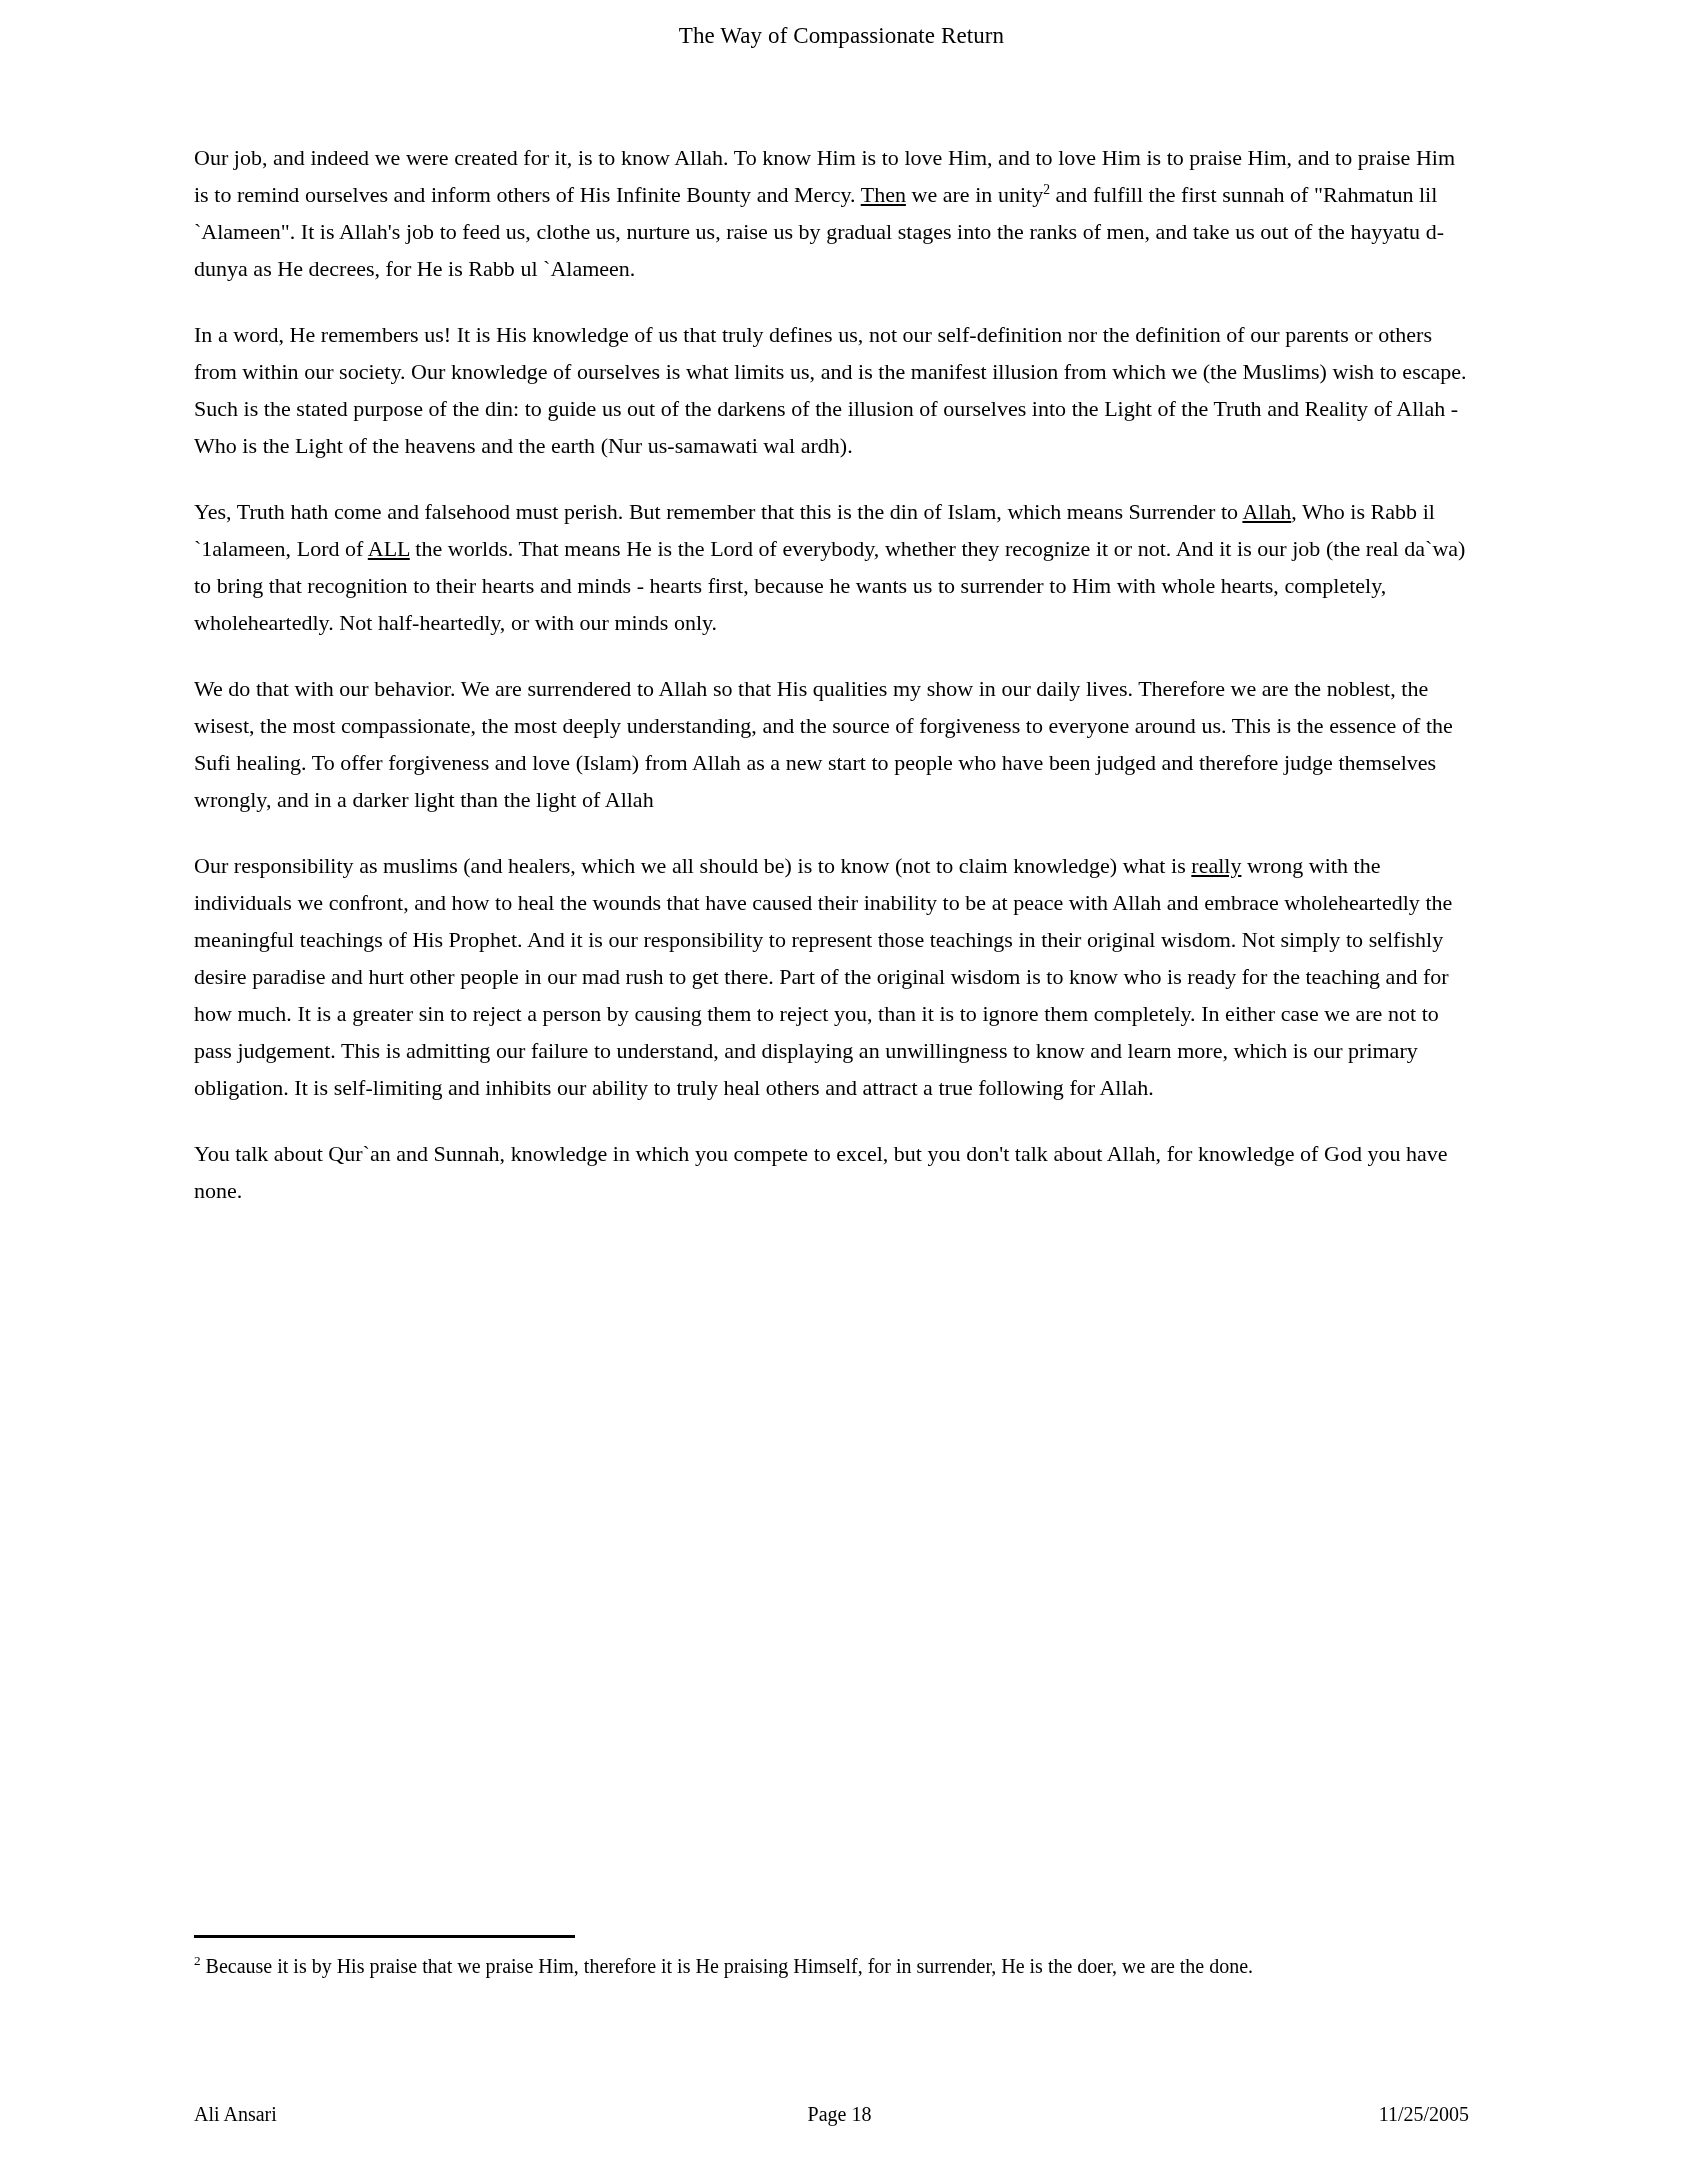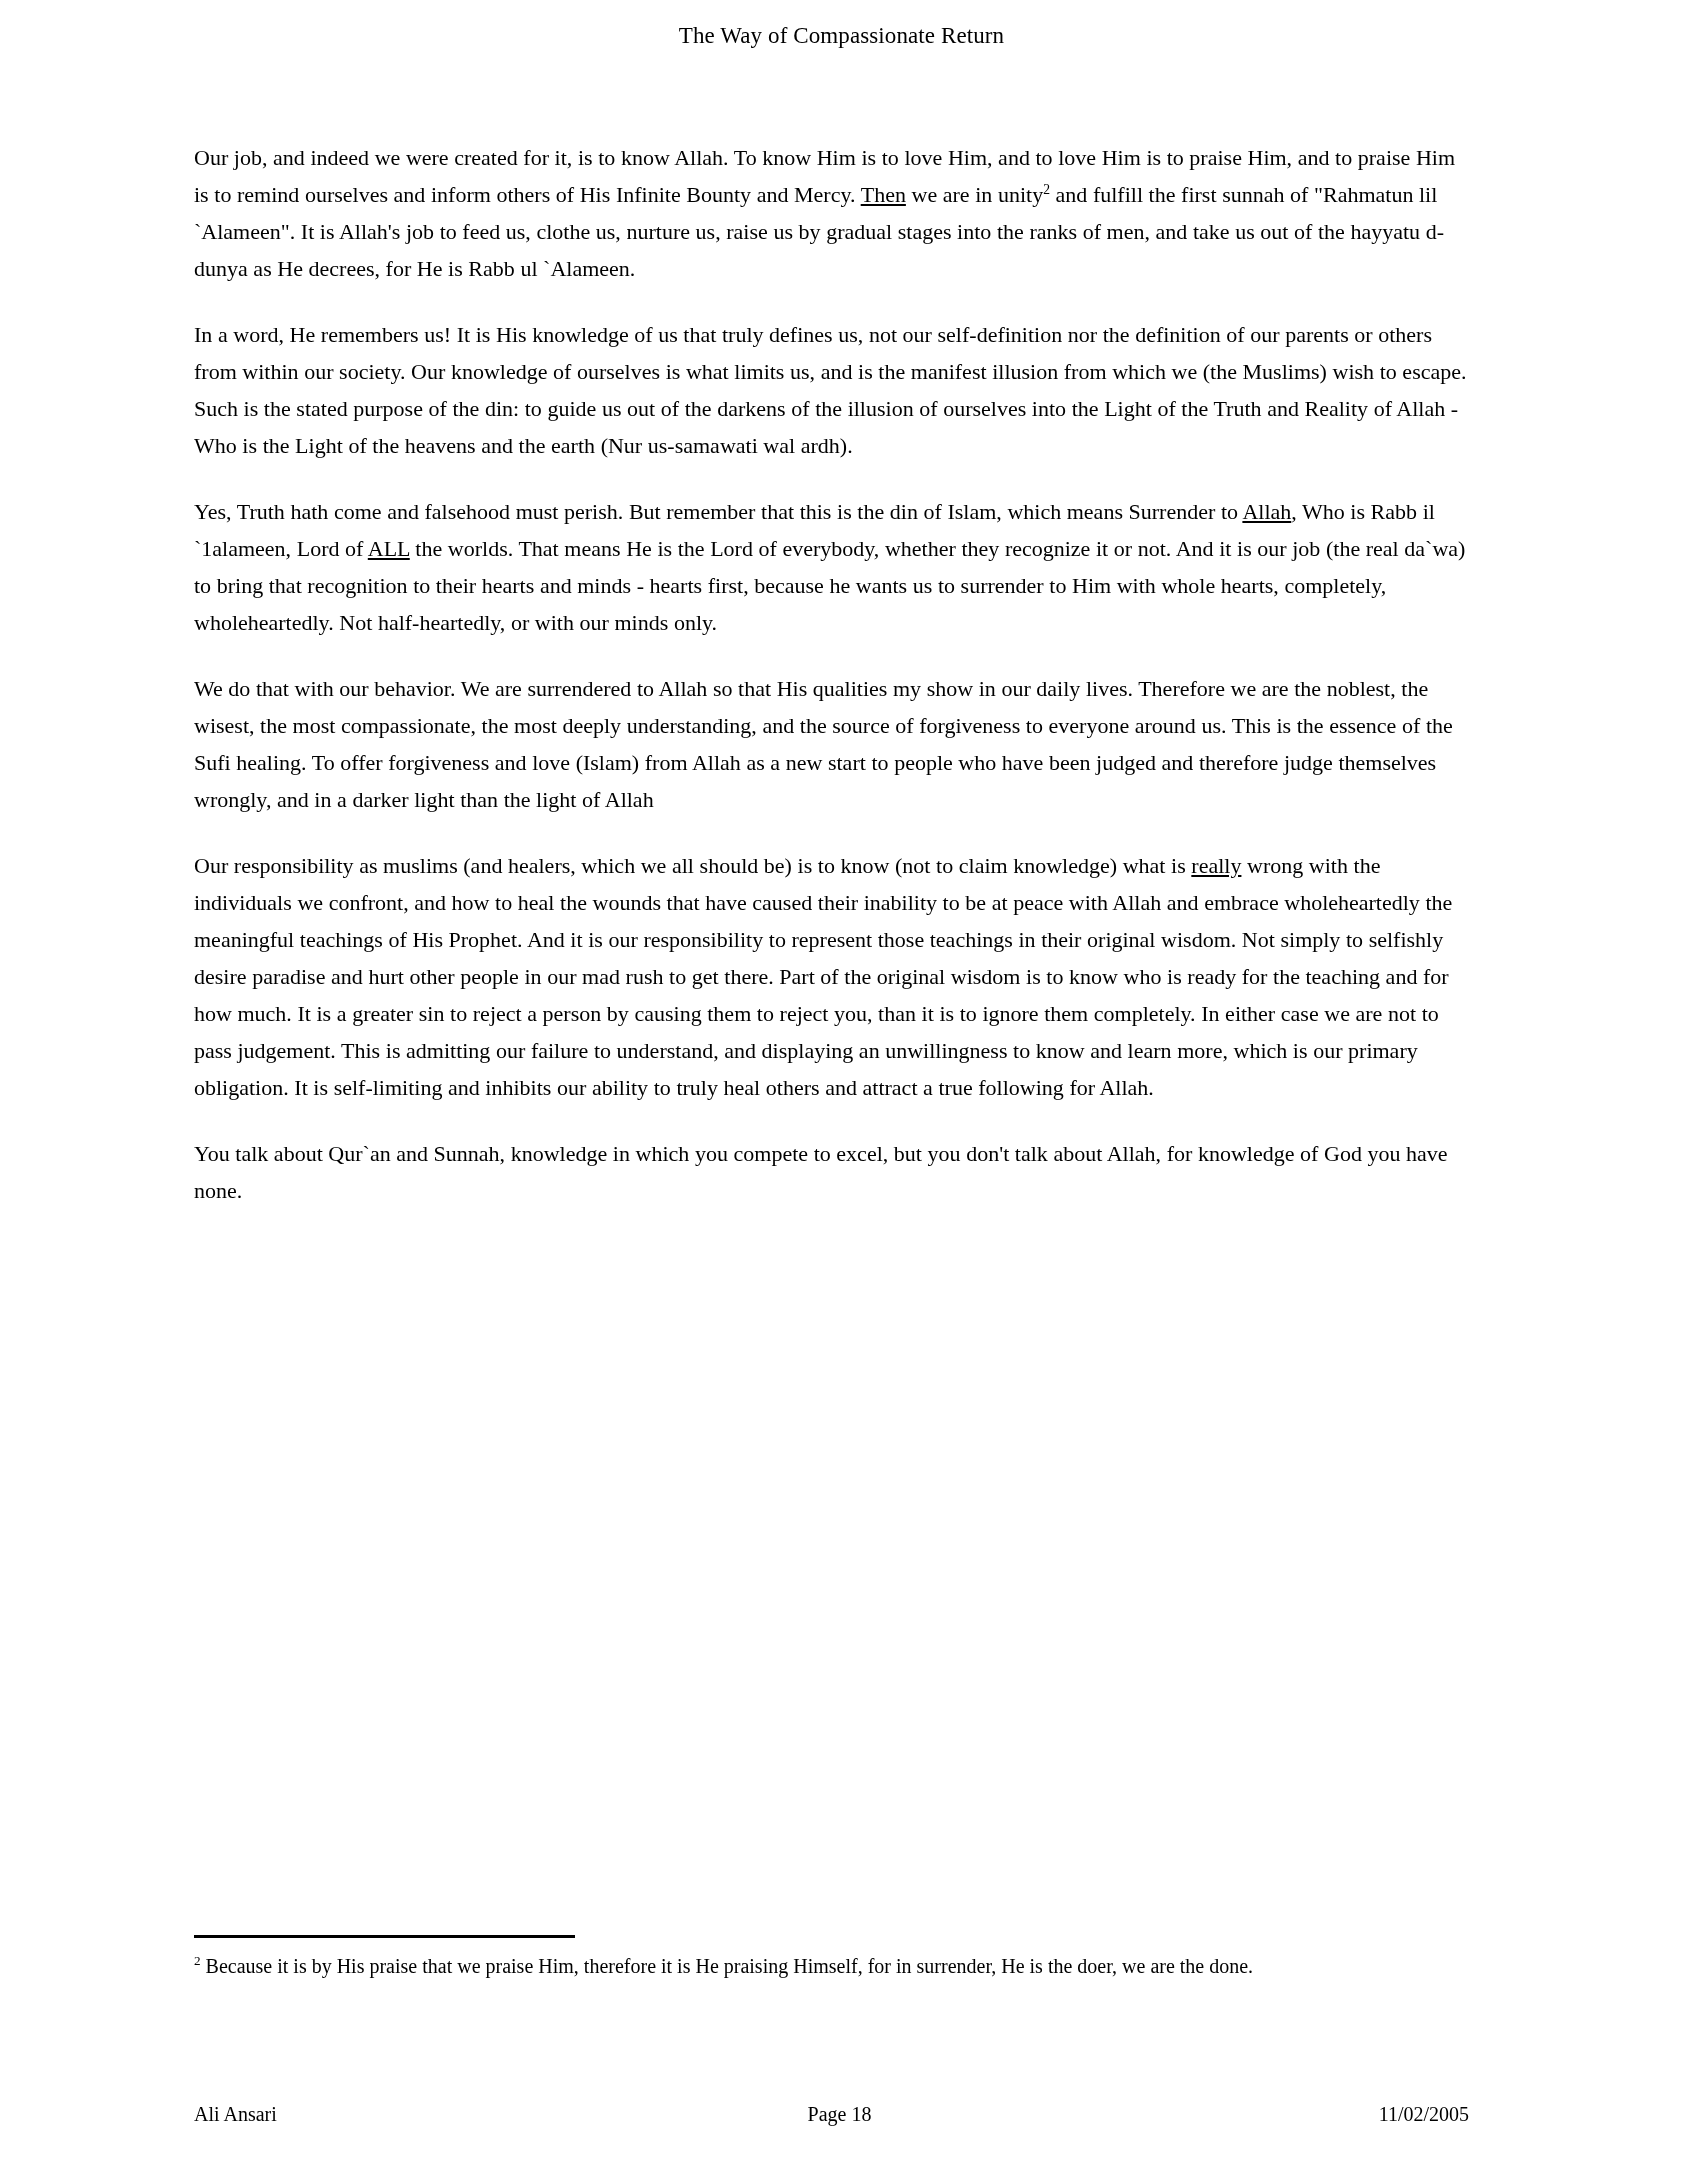--- a/index.html
+++ b/index.html
@@ -128,17 +128,17 @@
     </div>
 
   <div class="footnote-area">
     <div class="footnote-rule"></div>
     <p class="footnote-text"><sup>2</sup> <span>Because it is by His praise that we praise Him, therefore it is He praising Himself, for in surrender, He is the doer, we are the done.</span></p>
   </div>
 
   <div class="page-footer">
     <span class="footer-left">Ali Ansari</span>
     <span class="footer-center">Page 18</span>
-    <span class="footer-right">11/02/2005</span>
+    <span class="footer-right">11/25/2005</span>
   </div>
 
 </div>
 
 
 </body></html>

